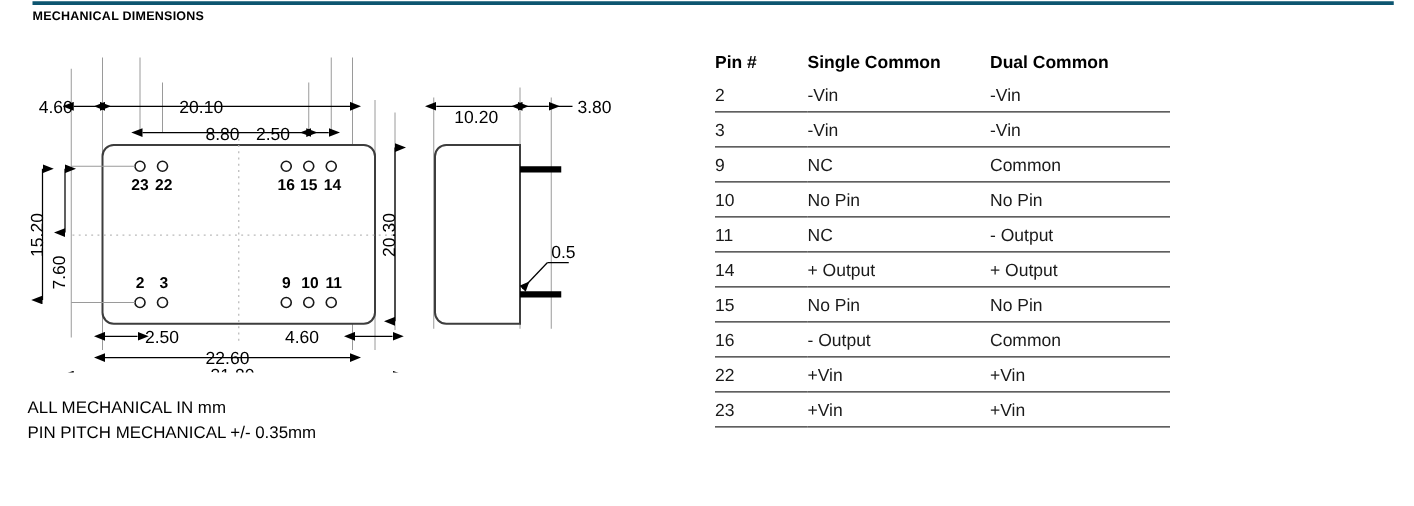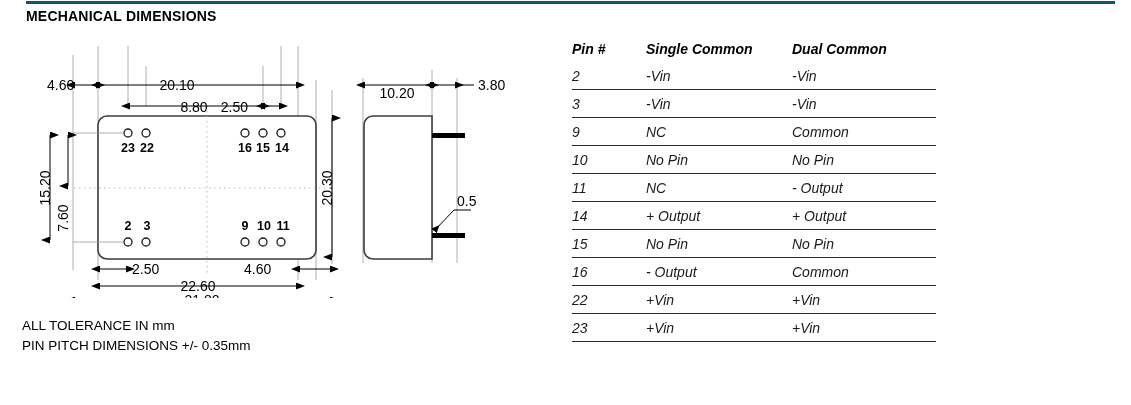--- a/index.html
+++ b/index.html
@@ -20,31 +20,31 @@
     left: 26px;
     top: 1px;
     width: 1089px;
     height: 3px;
     background: #0d5570;
   }
   #page-title {
     position: absolute;
     left: 26px;
     top: 8px;
-    font-size: 14px;
+    font-size: 10px;
     font-weight: bold;
     letter-spacing: 0.2px;
     color: #000;
     white-space: nowrap;
   }
 
   
   #drawing-area {
     position: absolute;
-    left: 16px;
+    left: 0px;
     top: 28px;
     width: 560px;
     height: 270px;
   }
   #drawing-svg { display: block; }
 
   .note-line {
     position: absolute;
     left: 22px;
     font-size: 13.5px;
@@ -58,21 +58,20 @@
   #pin-table-wrap {
     position: absolute;
     left: 572px;
     top: 36px;
     width: 364px;
   }
   table#pin-table {
     border-collapse: collapse;
     width: 364px;
     table-layout: fixed;
-    font-style: italic;
   }
   table#pin-table th,
   table#pin-table td {
     text-align: left;
     font-size: 14px;
     padding: 0;
     height: 27px;
     vertical-align: middle;
     color: #1a1a1a;
     white-space: nowrap;
@@ -236,22 +235,22 @@
     </g>
 
     <g fill="#000" font-family="Liberation Sans, sans-serif" font-size="14">
       <text x="381" y="70" text-anchor="middle">10.20</text>
       <text x="462" y="62">3.80</text>
       <text x="441" y="178">0.5</text>
     </g>
   </svg>
 </div>
 
-<div class="note-line" id="note-dims">ALL TOLERANCE IN mm</div>
-<div class="note-line" id="note-pitch">PIN PITCH DIMENSIONS +/- 0.35mm</div>
+<div class="note-line" id="note-dims">ALL MECHANICAL IN mm</div>
+<div class="note-line" id="note-pitch">PIN PITCH MECHANICAL +/- 0.35mm</div>
 
 <div id="pin-table-wrap">
   <table id="pin-table">
     <colgroup>
       <col class="c-pin">
         <col class="c-single">
         <col class="c-dual">
     </colgroup>
     <thead>
       <tr>

